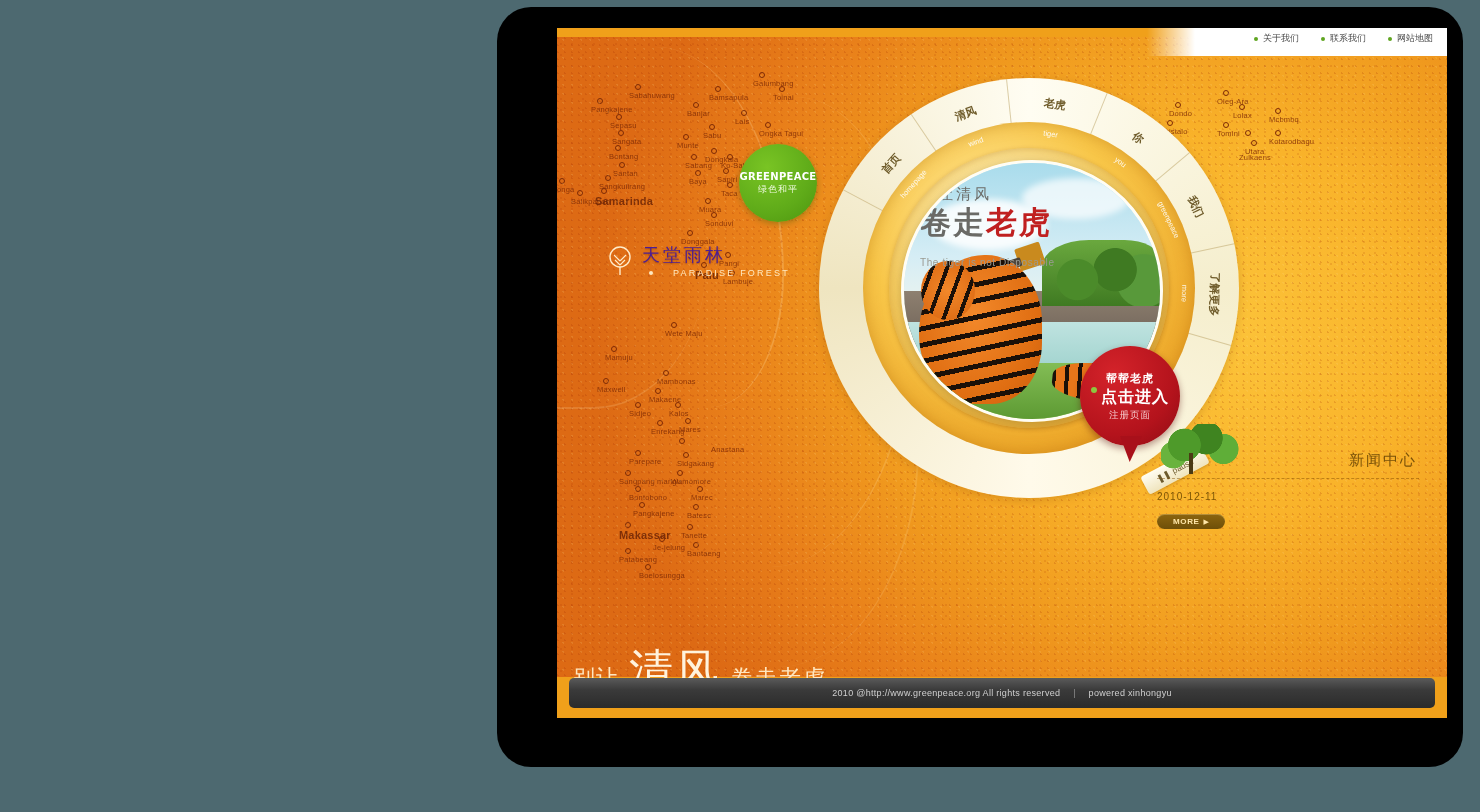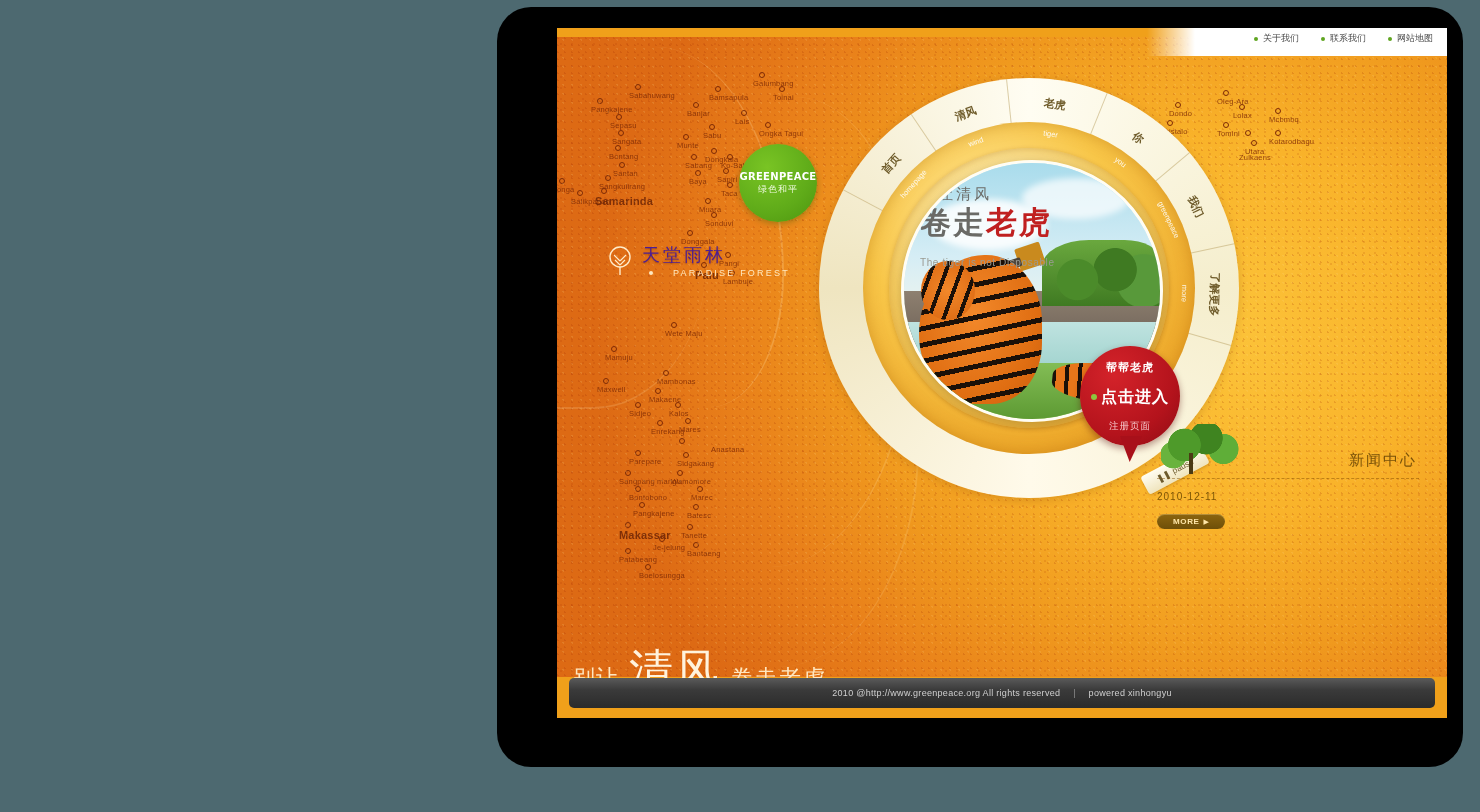--- a/index.html
+++ b/index.html
@@ -132,21 +132,21 @@
     position:absolute;left:523px;top:318px;width:100px;height:100px;border-radius:50%;
     background:radial-gradient(circle at 34% 28%, #d4232a 0%, #b4131c 62%, #8e0b14 100%);
     box-shadow:0 3px 7px rgba(80,0,0,.4);
     display:flex;flex-direction:column;align-items:center;justify-content:center;cursor:pointer;
   }
   #red-badge:after{
     content:"";position:absolute;left:40px;bottom:-16px;width:22px;height:26px;
     background:#a8101a;clip-path:polygon(0 0,100% 0,44% 100%);
   }
   #rb-l1{font-size:11px;color:#ffffff;font-weight:bold;letter-spacing:1px;}
-  #rb-l2{font-size:16px;color:#ffffff;font-weight:bold;letter-spacing:1px;display:flex;align-items:center;gap:4px;margin:12px 0;}
+  #rb-l2{font-size:16px;color:#ffffff;font-weight:bold;letter-spacing:1px;display:flex;align-items:flex-start;gap:4px;margin:1px 0;}
   #rb-dot{width:6px;height:6px;border-radius:50%;background:#8dc63f;display:inline-block;}
   #rb-l3{font-size:9.5px;color:#f6c9cc;letter-spacing:1px;}
 
   
   .seg{
     position:absolute;left:210px;top:210px;width:0;height:0;
     transform-origin:0 0;cursor:pointer;
   }
   .seg-inner{
     position:absolute;left:-28px;top:-208px;width:56px;height:44px;

